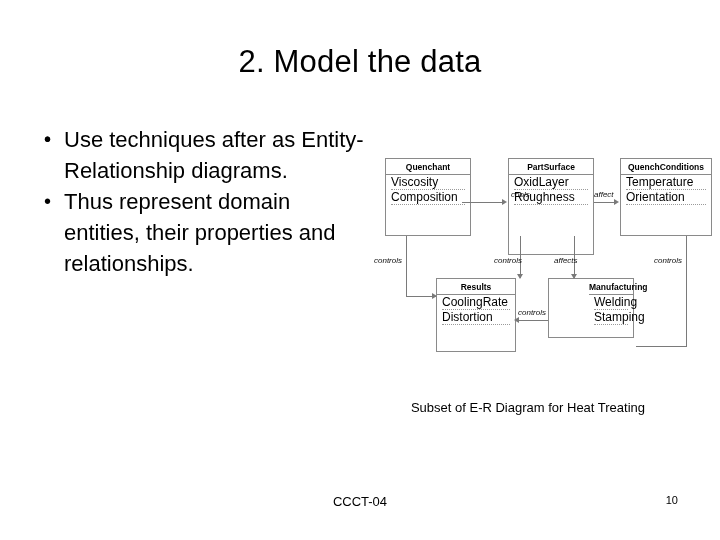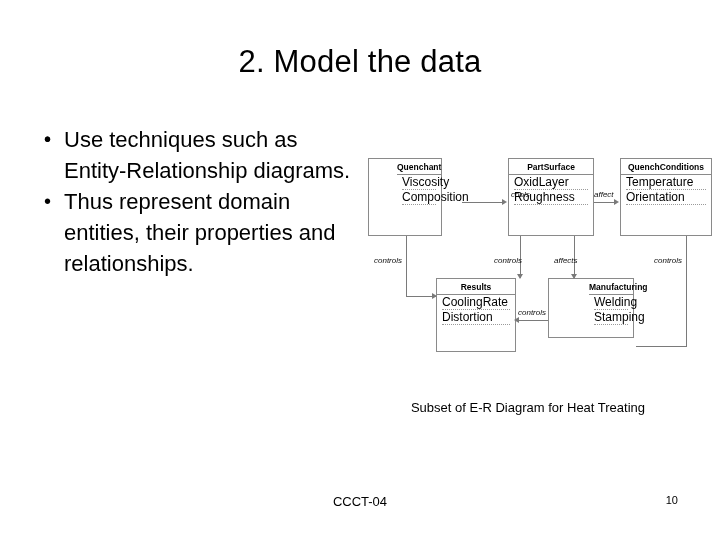--- a/index.html
+++ b/index.html
@@ -142,43 +142,43 @@
 <div class="slide">
 
   <div class="slide-title">2. Model the data</div>
 
   <div class="bullets">
     <div class="bullet">
       <span class="dot">•</span>
     </div>
     <div class="bullet">
       <span class="dot">•</span>
-      <span>Use techniques such as Entity-Relationship diagrams.</span>
+      <span>Use techniques after as Entity-Relationship diagrams.</span>
     </div>
     <div class="bullet">
       <span class="dot">•</span>
       <span>Thus represent domain entities, their properties and relationships.</span>
     </div>
   </div>
 
   <div class="diagram">
 
-    <div class="box" style="left:0; top:8px; width:74px; height:78px;padding-left:28px;">
+    <div class="box" style="left:17px; top:8px; width:86px; height:78px;">
       <div class="hdr">Quenchant</div>
       <div class="attr">
         <span>Viscosity</span>
         <span class="rule"></span>
       </div>
       <div class="attr">
         <span>Composition</span>
         <span class="rule"></span>
       </div>
     </div>
 
-    <div class="box" style="left:140px; top:8px; width:86px; height:78px;">
+    <div class="box" style="left:140px; top:8px; width:86px; height:97px;">
       <div class="hdr">PartSurface</div>
       <div class="attr">
         <span>OxidLayer</span>
         <span class="rule"></span>
       </div>
       <div class="attr">
         <span>Roughness</span>
         <span class="rule"></span>
       </div>
     </div>

